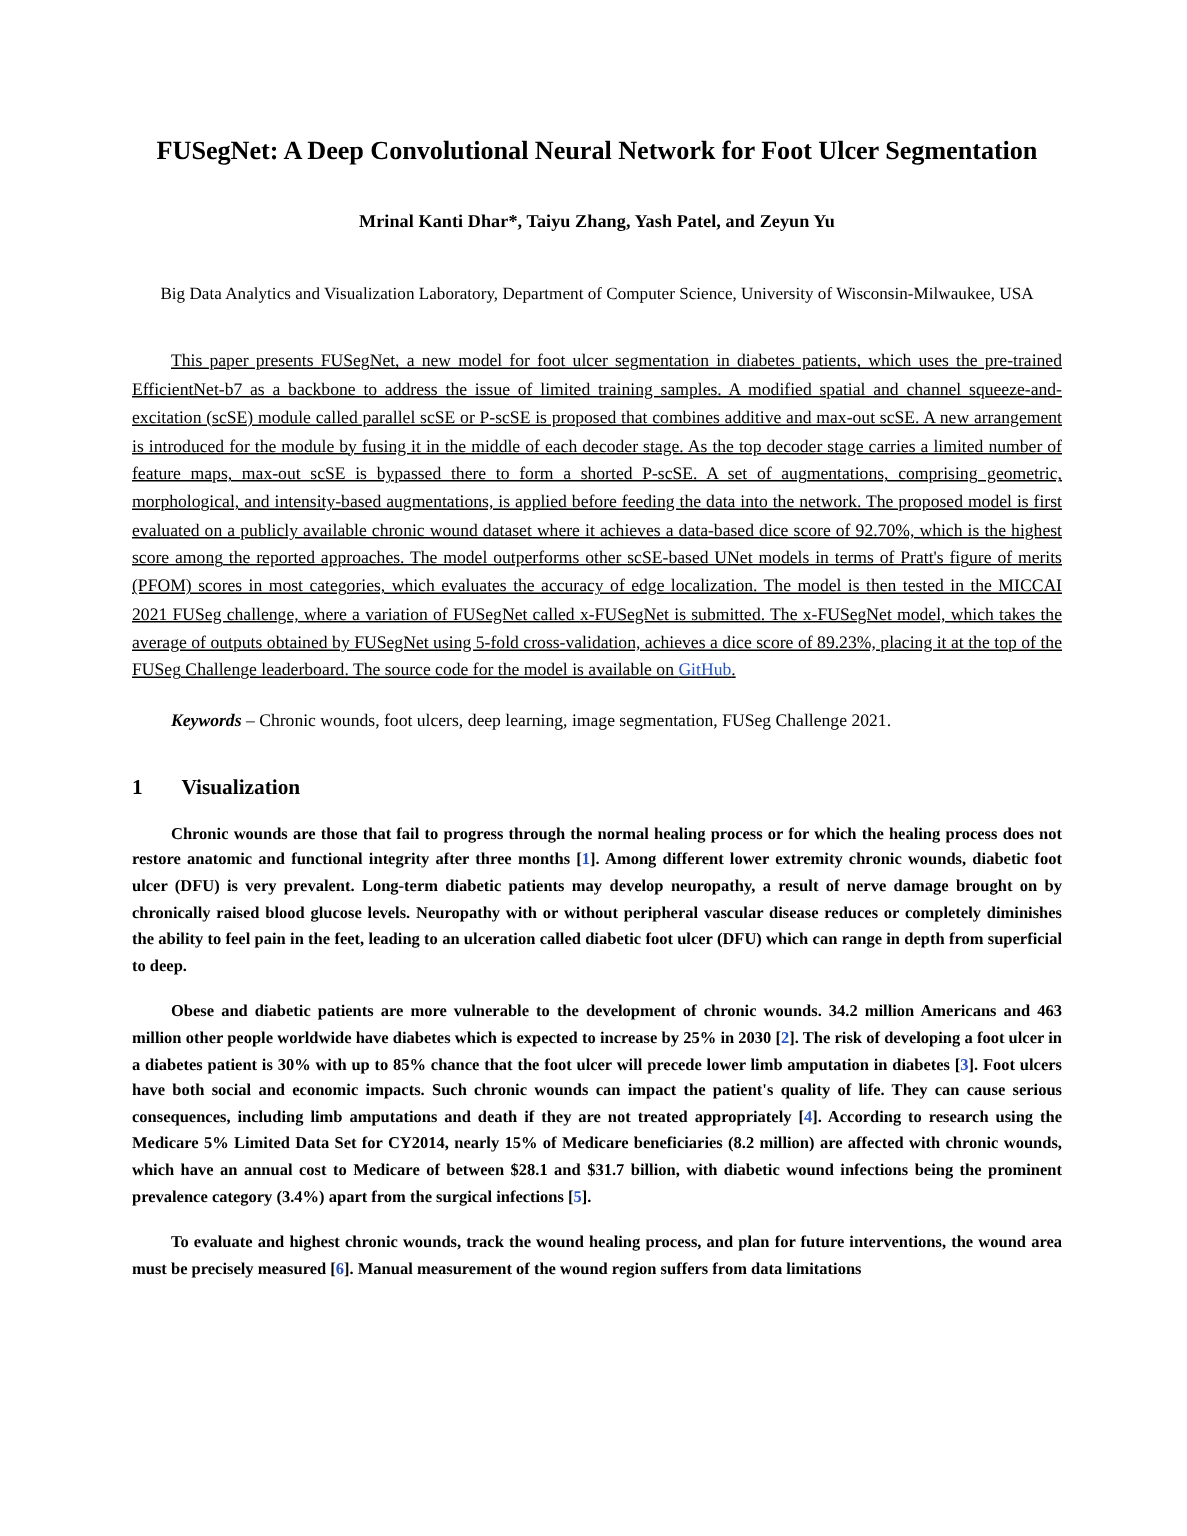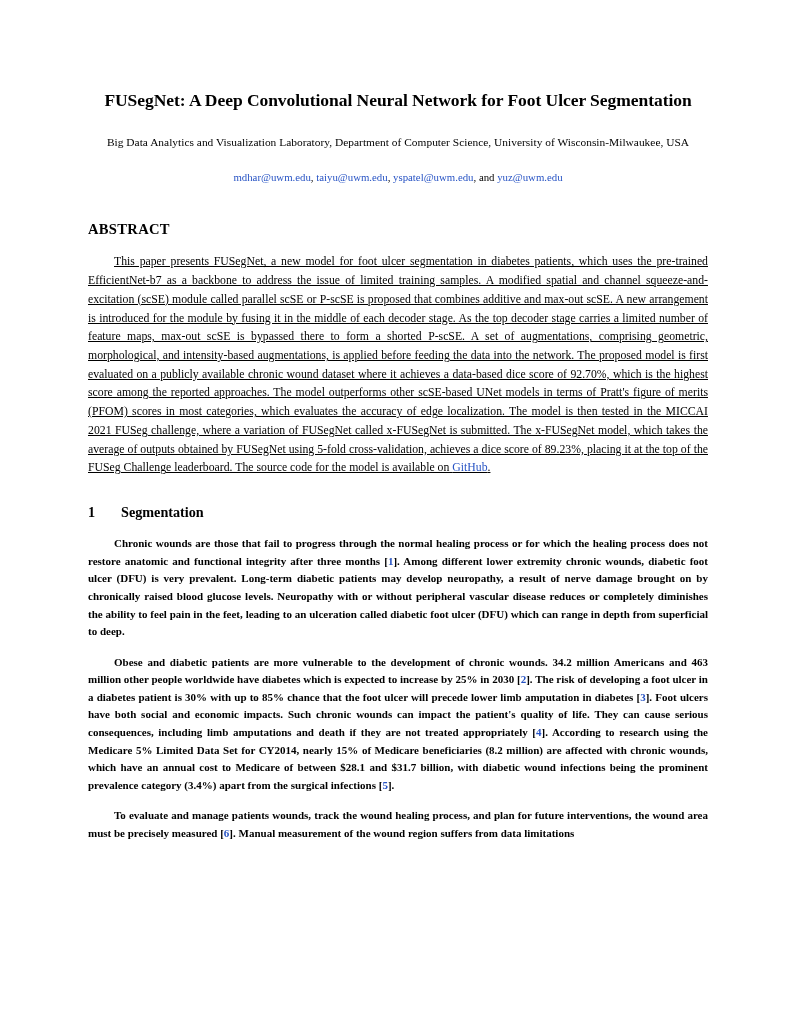--- a/index.html
+++ b/index.html
@@ -50,21 +50,21 @@
     text-align: center;
     margin: 0;
     padding-top: 27px;
     letter-spacing: 0.05px;
   }
 
   .affiliation {
     font-size: 11.4px;
     text-align: center;
     line-height: 1.62;
-    margin: 0;
+    margin: 12px;
     padding-top: 20px;
     letter-spacing: 0.02px;
   }
 
   .emails {
     font-size: 10.8px;
     text-align: center;
     margin: 0;
     padding-top: 20px;
   }
@@ -141,37 +141,35 @@
   }
 </style>
 </head>
 <body>
 
 <div class="page">
   <div class="content">
 
     <h1 class="title">FUSegNet: A Deep Convolutional Neural Network for Foot Ulcer Segmentation</h1>
 
+    <div class="authors">Mrinal Kanti Dhar*, Taiyu Zhang, Yash Patel, and Zeyun Yu</div>
 
     <div class="affiliation">Big Data Analytics and Visualization Laboratory, Department of Computer Science, University of Wisconsin-Milwaukee, USA</div>
 
-    <div class="emails">
-      <span class="link">mdhar@uwm.edu</span><span>, </span><span class="link">taiyu@uwm.edu</span><span>, </span><span class="link">yspatel@uwm.edu</span><span>, and </span><span class="link">yuz@uwm.edu</span>
-    </div>
 
-    <h2 class="abstract-heading">ABSTRACT</h2>
 
     <p class="abstract-body"><span>This paper presents FUSegNet, a new model for foot ulcer segmentation in diabetes patients, which uses the pre-trained EfficientNet-b7 as a backbone to address the issue of limited training samples. A modified spatial and channel squeeze-and-excitation (scSE) module called parallel scSE or P-scSE is proposed that combines additive and max-out scSE. A new arrangement is introduced for the module by fusing it in the middle of each decoder stage. As the top decoder stage carries a limited number of feature maps, max-out scSE is bypassed there to form a shorted P-scSE. A set of augmentations, comprising geometric, morphological, and intensity-based augmentations, is applied before feeding the data into the network. The proposed model is first evaluated on a publicly available chronic wound dataset where it achieves a data-based dice score of 92.70%, which is the highest score among the reported approaches. The model outperforms other scSE-based UNet models in terms of Pratt's figure of merits (PFOM) scores in most categories, which evaluates the accuracy of edge localization. The model is then tested in the MICCAI 2021 FUSeg challenge, where a variation of FUSegNet called x-FUSegNet is submitted. The x-FUSegNet model, which takes the average of outputs obtained by FUSegNet using 5-fold cross-validation, achieves a dice score of 89.23%, placing it at the top of the FUSeg Challenge leaderboard. The source code for the model is available on </span><span class="link">GitHub</span><span>.</span></p>
 
+    <p class="keywords"><span class="kw-label">Keywords</span><span> – </span><span>Chronic wounds, foot ulcers, deep learning, image segmentation, FUSeg Challenge 2021.</span></p>
 
     <h2 class="section-heading">
       <span class="secnum">1</span>
-      <span>Segmentation</span>
+      <span>Visualization</span>
     </h2>
 
     <div>
       <p class="para first"><span>Chronic wounds are those that fail to progress through the normal healing process or for which the healing process does not restore anatomic and functional integrity after three months [</span><span class="cite">1</span><span>]. Among different lower extremity chronic wounds,  diabetic foot ulcer (DFU) is very prevalent. Long-term diabetic patients may develop neuropathy, a result of nerve damage brought on by chronically raised blood glucose levels. Neuropathy with or without peripheral vascular disease reduces or completely diminishes the ability to feel pain in the feet, leading to an ulceration called diabetic foot ulcer  (DFU) which can range in depth from superficial to deep.</span></p>
       <p class="para"><span>Obese and diabetic patients are more vulnerable to the development of chronic wounds. 34.2 million Americans and 463 million other people worldwide have diabetes which is expected to increase by 25% in 2030 [</span><span class="cite">2</span><span>]. The risk of developing a foot ulcer in a diabetes patient is 30% with up to 85% chance that the foot ulcer will precede lower limb amputation in diabetes [</span><span class="cite">3</span><span>]. Foot ulcers have both social and economic impacts. Such chronic wounds can impact the patient's quality of life. They can cause serious consequences, including limb amputations and death if they are not treated appropriately [</span><span class="cite">4</span><span>]. According to research using the Medicare 5% Limited Data Set for CY2014, nearly 15% of Medicare beneficiaries (8.2 million) are affected with chronic wounds, which have an annual cost to Medicare of between $28.1 and $31.7 billion, with diabetic wound infections being the prominent prevalence category (3.4%) apart from the surgical infections [</span><span class="cite">5</span><span>].</span></p>
-      <p class="para"><span>To evaluate and manage patients wounds, track the wound healing process, and plan for future interventions, the wound area must be precisely measured [</span><span class="cite">6</span><span>]. Manual measurement of the wound region suffers from data limitations</span></p>
+      <p class="para"><span>To evaluate and highest chronic wounds, track the wound healing process, and plan for future interventions, the wound area must be precisely measured [</span><span class="cite">6</span><span>]. Manual measurement of the wound region suffers from data limitations</span></p>
     </div>
 
   </div>
 </div>
 
 </body></html>

